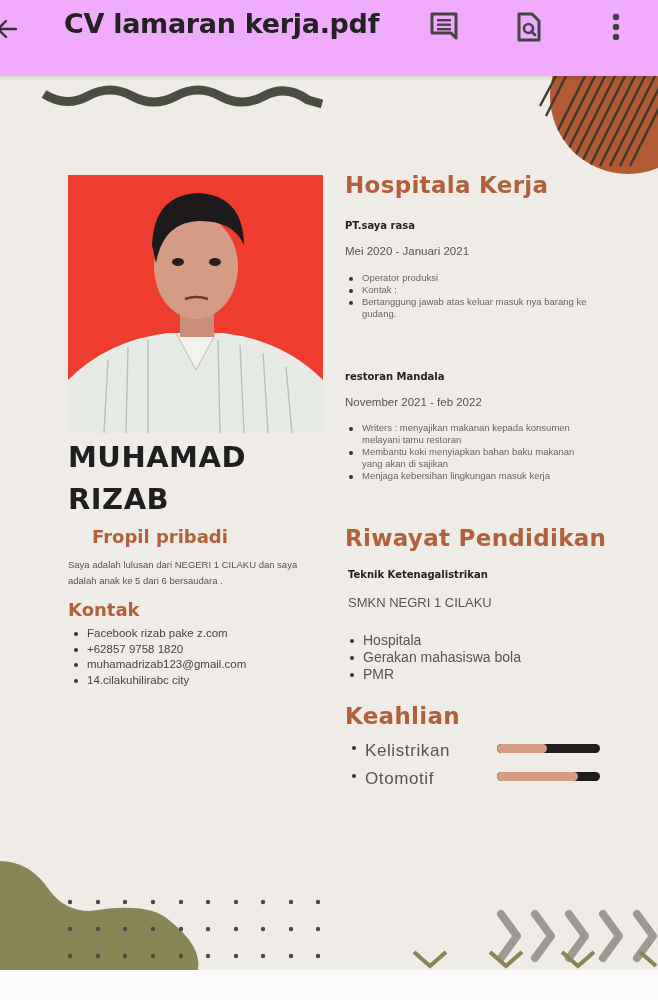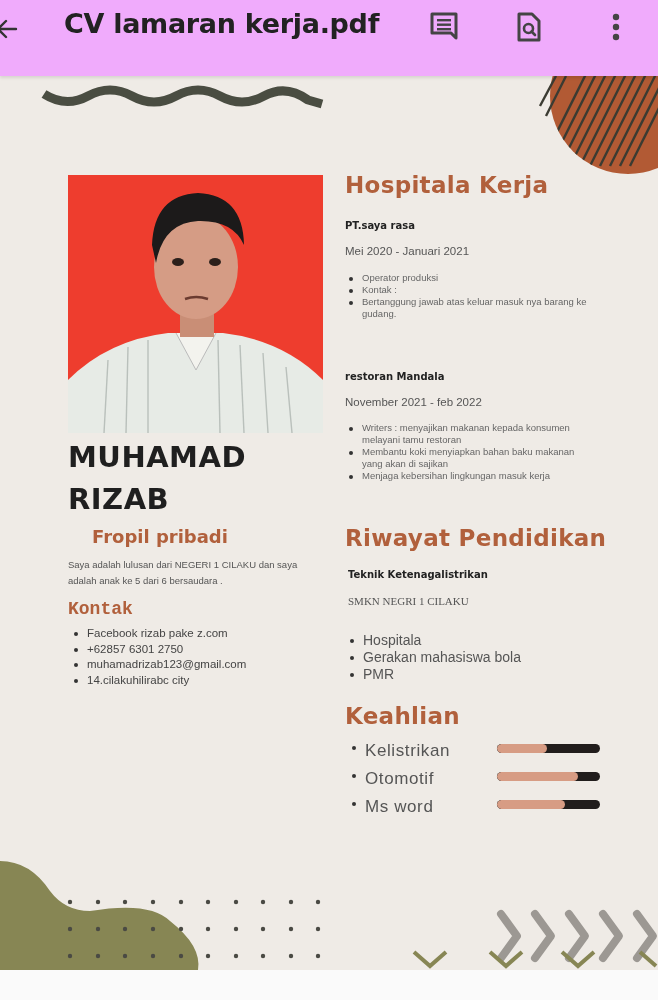--- a/index.html
+++ b/index.html
@@ -48,21 +48,21 @@
 
     .section-title {
       position: absolute; font-family: "DejaVu Sans", sans-serif; font-weight: bold;
       font-size: 23px; color: #b1603c; white-space: nowrap; letter-spacing: 0.3px;
     }
     .job-title { position: absolute; font-family: "DejaVu Sans", sans-serif; font-weight: bold; font-size: 10px; color: #222; }
     .job-period { position: absolute; font-size: 11.5px; color: #555; }
     .job li { font-size: 9.5px; color: #666; line-height: 12px; padding-left: 17px; }
     .job li::before { top: 5px; width: 3px; height: 3px; left: 6px; }
 
-    .edu-school { position: absolute; font-size: 11px; color: #555; font-family: Liberation Serif, serif; }
+    .edu-school { position: absolute; font-size: 13px; color: #555; }
     .edu li { font-size: 14px; color: #555; line-height: 17px; }
     .edu li::before { top: 7px; left: 6px; width: 3px; height: 3px; }
 
     .skill-row { position: absolute; left: 350px; width: 260px; height: 14px; }
     .skill-label { position: absolute; left: 15px; top: 0; font-size: 17px; color: #555; letter-spacing: 0.6px; }
     .skill-bullet { position: absolute; left: 2px; top: 5px; width: 4px; height: 4px; border-radius: 50%; background: #333; }
     .skill-track {
       position: absolute; left: 147px; top: 3px; width: 103px; height: 9px;
       background: #211d1c; border-radius: 5px; overflow: hidden;
     }
@@ -159,24 +159,24 @@
   </div>
 
   <div class="name">
     <div>MUHAMAD</div>
     <div>RIZAB</div>
   </div>
 
   <div class="section-title-sm" style="left:68px; top:450px;margin-left:24px;">Fropil pribadi</div>
   <div class="small-text" style="left:68px; top:481px; width:250px;">Saya adalah lulusan dari NEGERI 1 CILAKU dan saya adalah anak ke 5 dari 6 bersaudara .</div>
 
-  <div class="section-title-sm" style="left:68px; top:523px;font-family:Liberation Mono, monospace;">Kontak</div>
+  <div class="section-title-sm" style="left:68px; top:523px;">Kontak</div>
   <ul class="bul contact" style="left:70px; top:550px;">
     <li>Facebook rizab pake z.com</li>
-    <li>+62857 6301 2750</li>
+    <li>+62857 9758 1820</li>
     <li>muhamadrizab123@gmail.com</li>
     <li>14.cilakuhilirabc city</li>
   </ul>
 
   <div class="section-title" style="left:345px; top:96px;">Hospitala Kerja</div>
 
   <div class="job-title" style="left:345px; top:144px;">PT.saya rasa</div>
   <div class="job-period" style="left:345px; top:169px;">Mei 2020 - Januari 2021</div>
   <ul class="bul job" style="left:345px; top:196px; width:245px;">
     <li>Operator produksi</li>
@@ -208,27 +208,20 @@
     <span class="skill-label">Kelistrikan</span>
     <div class="skill-track">
         <div class="skill-fill" style="width:49%;"></div>
       </div>
   </div>
   <div class="skill-row" style="top:693px;">
     <span class="skill-bullet"></span>
     <span class="skill-label">Otomotif</span>
     <div class="skill-track">
         <div class="skill-fill" style="width:79%;"></div>
-      </div>
-  </div>
-  <div class="skill-row" style="top:721px;">
-    <span class="skill-bullet"></span>
-    <span class="skill-label">Ms word</span>
-    <div class="skill-track">
-        <div class="skill-fill" style="width:66%;"></div>
       </div>
   </div>
 
   <svg class="deco" style="left:0; top:780px;" width="330" height="114" viewBox="0 0 330 114">
     <path d="M0 5 Q 30 5 50 35 Q 65 55 90 55 Q 150 45 170 65 Q 202 90 198 114 L 0 114 Z" fill="#878654"></path>
     <g fill="#4a4a44">
       <circle cx="70" cy="46" r="2.2"></circle>
         <circle cx="98" cy="46" r="2.2"></circle>
         <circle cx="125" cy="46" r="2.2"></circle>
         <circle cx="153" cy="46" r="2.2"></circle>

